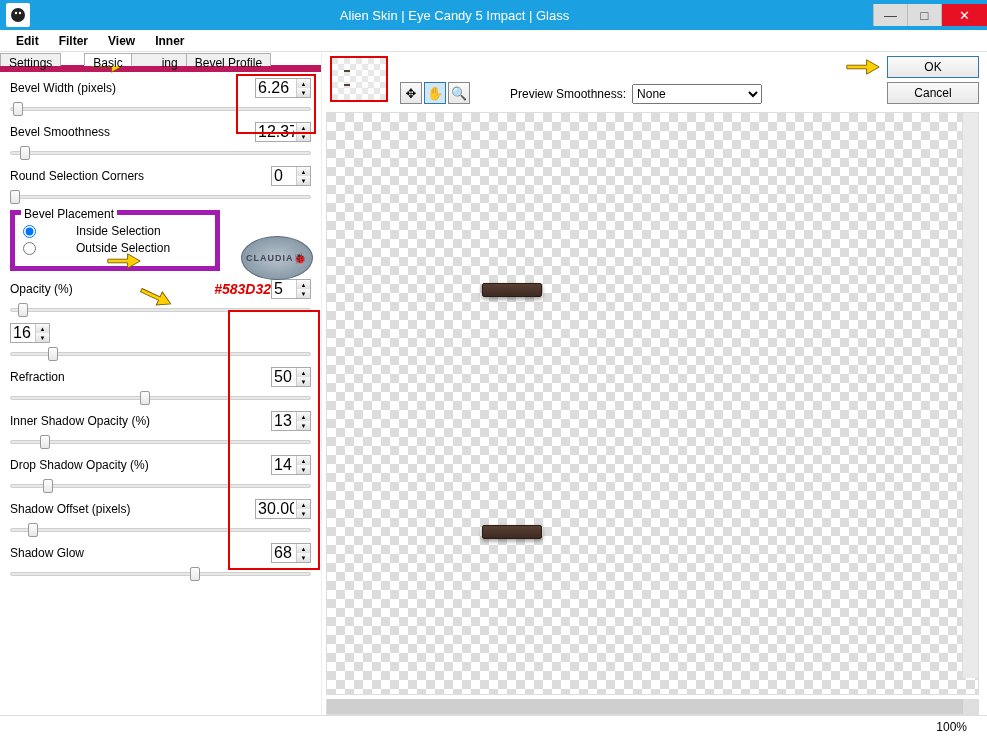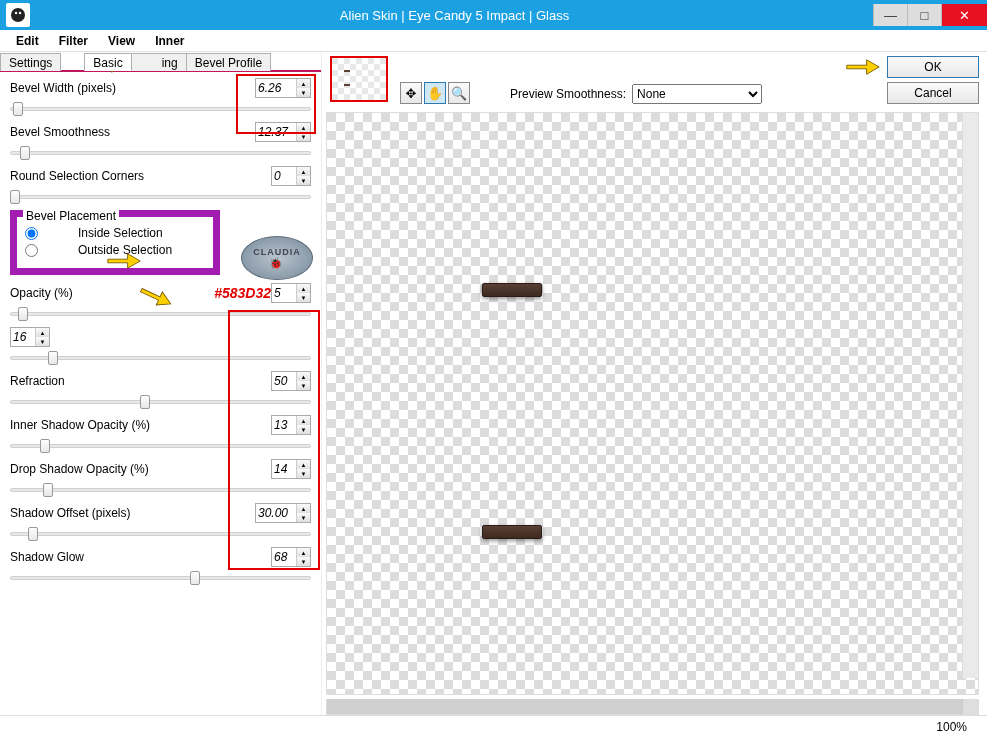--- a/index.html
+++ b/index.html
@@ -17,42 +17,42 @@
 
 .menubar { height: 22px; background: #fff; border-bottom: 1px solid #e0e0e0; display: flex; align-items: center; padding: 0 6px; font-size: 12px; }
 .menubar .menuitem { padding: 2px 10px; cursor: pointer; font-weight: bold; }
 
 
 .main { display: flex; height: calc(100% - 30px - 22px - 22px); }
 .leftpanel { width: 322px; background: #fff; padding: 0; position: relative; border-right: 1px solid #eee; }
 .rightpanel { flex: 1; display: flex; flex-direction: column; background: #fff; position: relative; }
 
 
-.tabs { display: flex; border-bottom: 2px solid #be185d; font-size: 12px; height: 20px; }
+.tabs { display: flex; border-bottom: 7px solid #be185d; font-size: 12px; height: 20px; }
 .tab { padding: 2px 8px; background: #f0f0f0; border: 1px solid #b0b0b0; border-bottom: none; margin-right: -1px; cursor: pointer; position: relative; top: 1px; }
 .tab.active { background: #fff; border-bottom: 1px solid #fff; z-index: 2; margin-left: 24px; }
 
 
 .settings { padding: 6px 10px 10px 10px; font-size: 12px; }
 .row { display: flex; align-items: center; margin-bottom: 2px; height: 20px; }
 .row .label { flex: 1; }
 .slider { height: 16px; position: relative; margin-bottom: 6px; }
 .slider .track { position: absolute; top: 7px; left: 0; right: 0; height: 4px; background: #e8e8e8; border: 1px solid #d0d0d0; border-radius: 2px; }
 .slider .thumb { position: absolute; top: 2px; width: 10px; height: 14px; background: linear-gradient(#fdfdfd,#e8e8e8); border: 1px solid #999; border-radius: 2px; }
 
 
 .spinner { display: flex; width: 56px; height: 20px; border: 1px solid #aaa; background: #fff; }
-.spinner input { width: 40px; border: none; font-size: 12px; padding: 0 2px; outline: none; font-style: italic; }
+.spinner input { width: 40px; border: none; font-size: 16px; padding: 0 2px; outline: none; }
 .spinner .spbtns { width: 14px; display: flex; flex-direction: column; border-left: 1px solid #ccc; }
 .spinner .spbtn { flex: 1; display: flex; align-items: center; justify-content: center; font-size: 6px; background: linear-gradient(#fafafa,#e0e0e0); cursor: pointer; }
 .spinner.narrow { width: 40px; }
 .spinner.narrow input { width: 24px; }
 
 
-.fieldset { border: 7px solid #a21caf; padding: 6px 2px 8px 8px; margin: 0 0 8px 0; position: relative; }
+.fieldset { border: 5px solid #a21caf; padding: 6px 2px 8px 8px; margin: 0 0 8px 0; position: relative; }
 .fieldset .legend { position: absolute; top: -8px; left: 6px; background: #fff; padding: 0 3px; font-size: 12px; }
 .radio-row { display: flex; align-items: center; font-size: 12px; margin: 3px 0; gap: 36px; }
 .radio-row input { margin-right: 4px; }
 
 
 .colorrow { display: flex; align-items: center; margin: 6px 0 4px 0; font-size: 12px; }
 .swatch { width: 20px; height: 20px; border: 2px solid #666; margin: 0 4px; }
 .palette-btn { width: 28px; height: 20px; border: 1px solid #999; display: flex; align-items: center; justify-content: center; cursor: pointer; background: #f8f8f8; }
 .palette-grid { width: 14px; height: 14px; display: grid; grid-template-columns: repeat(3,1fr); grid-template-rows: repeat(3,1fr); gap: 1px; }
 .palette-grid span:nth-child(1){background:#f00}.palette-grid span:nth-child(2){background:#0f0}.palette-grid span:nth-child(3){background:#00f}.palette-grid span:nth-child(4){background:#ff0}.palette-grid span:nth-child(5){background:#f0f}.palette-grid span:nth-child(6){background:#0ff}.palette-grid span:nth-child(7){background:#000}.palette-grid span:nth-child(8){background:#888}.palette-grid span:nth-child(9){background:#fff}
@@ -81,21 +81,21 @@
 .glass-bar { position: absolute; left: 155px; width: 60px; height: 14px; background: linear-gradient(#5a3f33,#3e2a21); border: 1px solid #2b1c15; border-radius: 2px; box-shadow: 0 2px 4px rgba(0,0,0,.4); }
 .scrollbar-h { height: 16px; background: #eaeaea; margin: 0 8px 0 4px; border: 1px solid #ddd; border-top: none; position: relative; }
 .scrollbar-h .sc-thumb { position: absolute; left: 0; right: 16px; top: 0; bottom: 0; background: #cfcfcf; }
 .scrollbar-h .sc-btn { position: absolute; right: 0; top: 0; width: 16px; bottom: 0; background: #dedede; border-left: 1px solid #ccc; }
 .scrollbar-v { position: absolute; right: 0; top: 0; bottom: 16px; width: 16px; background: #eaeaea; border-left: 1px solid #ddd; }
 
 
 .statusbar { height: 22px; border-top: 1px solid #ddd; display: flex; align-items: center; justify-content: flex-end; padding: 0 20px; font-size: 12px; background: #fff; }
 
 
-.claudia { position: absolute; right: 8px; top: 184px; width: 72px; height: 44px; background: radial-gradient(ellipse at center, #b8c4cf 0%, #8a9aa8 70%, #6b7a88 100%); border-radius: 50%; border: 1px solid #5a6a78; display: flex; flex-direction: column; align-items: center; justify-content: center; font-size: 9px; font-weight: bold; color: #445; font-family: serif; letter-spacing: 1px; }
+.claudia { position: absolute; right: 8px; top: 184px; width: 72px; height: 44px; background: radial-gradient(ellipse at center, #b8c4cf 0%, #8a9aa8 70%, #6b7a88 100%); border-radius: 50%; border: 1px solid #5a6a78; display: flex; align-items: center; justify-content: center; font-size: 9px; font-weight: bold; color: #445; font-family: serif; letter-spacing: 1px; }
 .claudia .bug { font-size: 11px; }
 
 
 </style>
 </head>
 <body>
 
 <div class="titlebar">
   <div class="icon">
     <svg viewBox="0 0 16 16">

